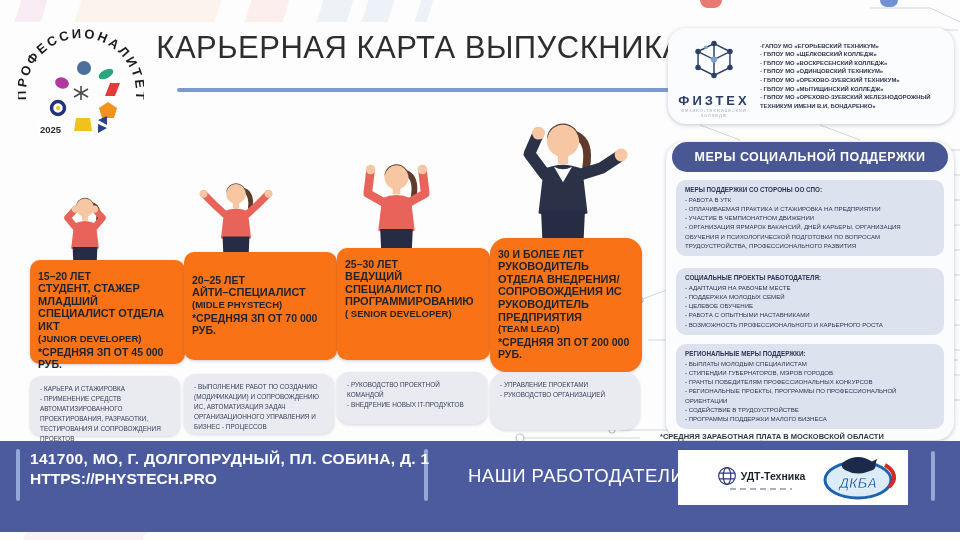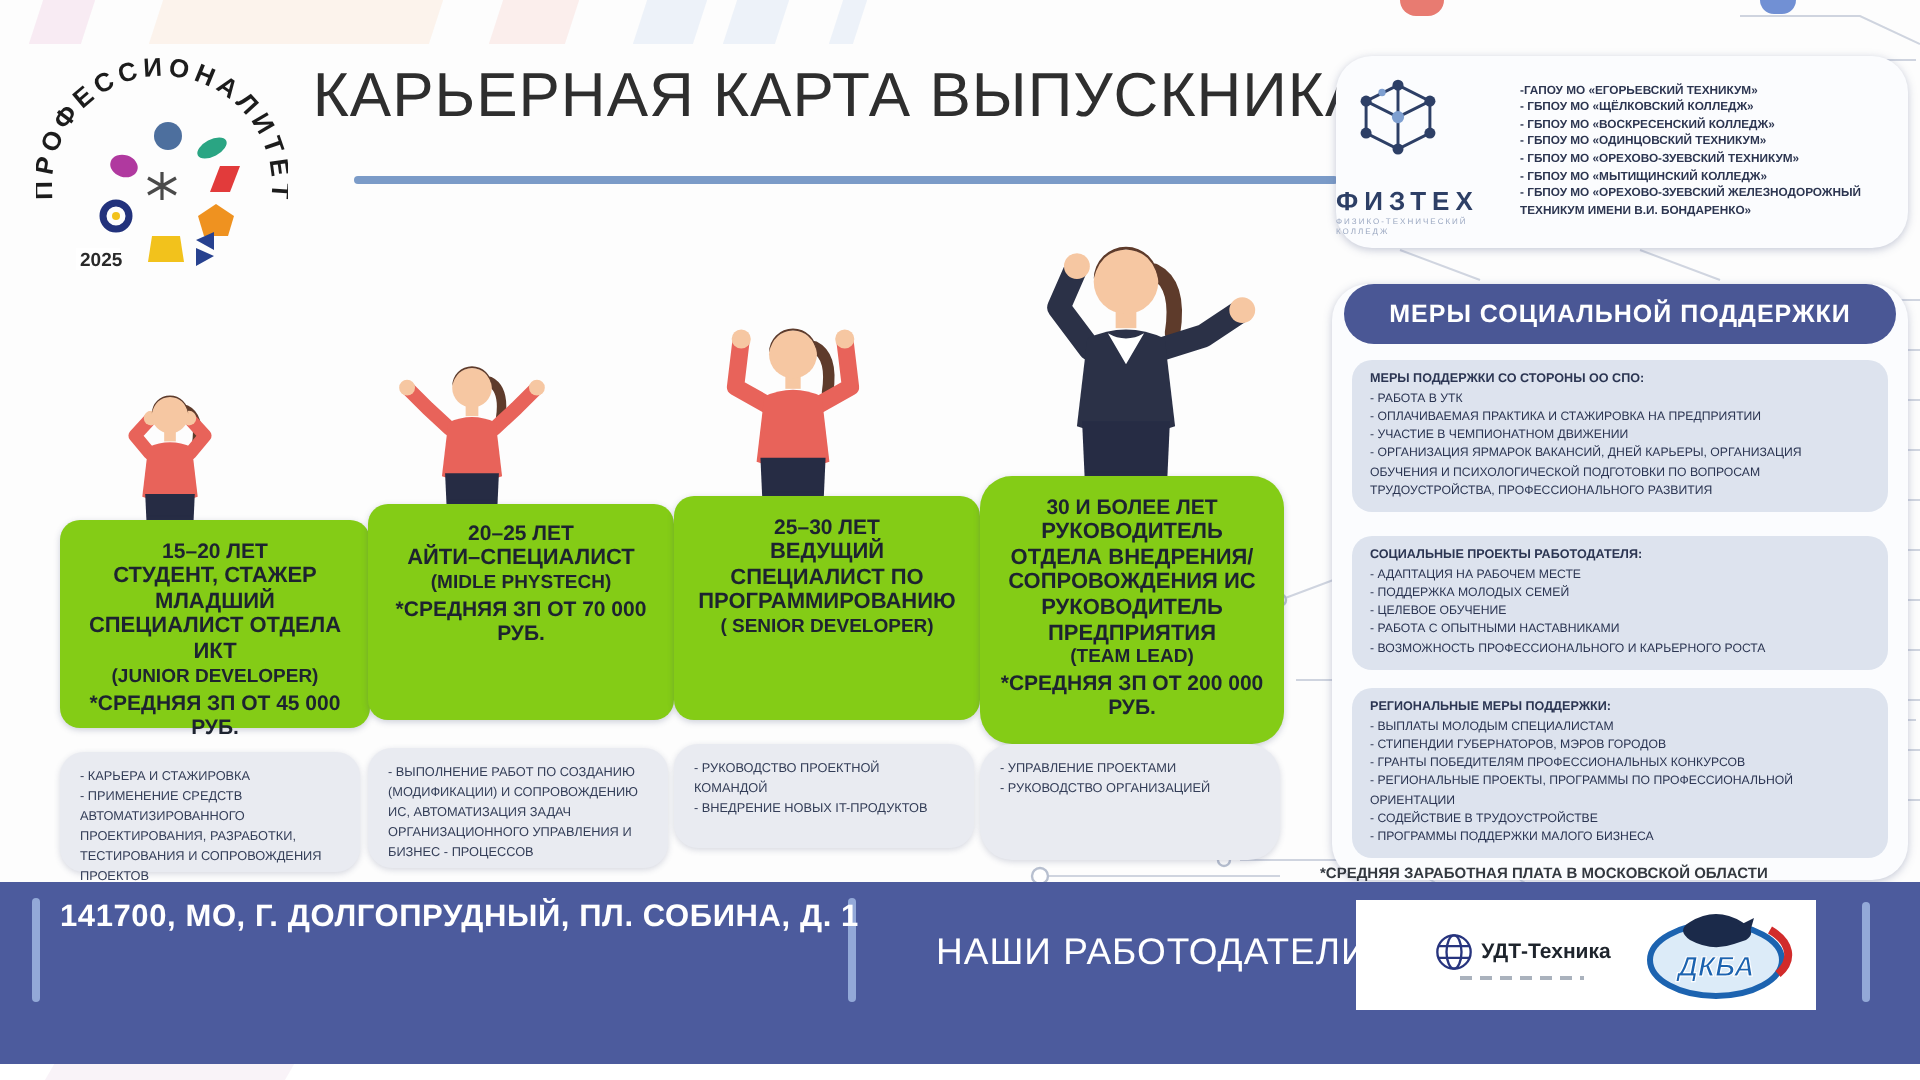--- a/index.html
+++ b/index.html
@@ -6,22 +6,22 @@
   #canvas{position:relative;width:960px;height:540px;overflow:hidden;background:#fdfdfd;
           font-family:"Liberation Sans",sans-serif;-webkit-font-smoothing:antialiased;}
   .abs{position:absolute;}
   
   .pastel{position:absolute;top:0;height:22px;opacity:.5;transform:skewX(-18deg);}
   
   #title{left:150px;top:30px;width:540px;text-align:center;font-size:31px;font-weight:500;
          color:#2e2e2e;letter-spacing:.5px;}
   #title-underline{left:177px;top:88px;width:492px;height:4px;border-radius:2px;background:#7b9bc8;}
   
-  .step-box{background:#84cc16;border-radius:10px;box-shadow:0 1px 3px rgba(60,70,110,.25);
-            color:#1d2330;text-align:center;font-weight:700;z-index:3;padding:10px 8px;box-sizing:border-box;}
+  .step-box{background:#f97316;border-radius:10px;box-shadow:0 1px 3px rgba(60,70,110,.25);
+            color:#1d2330;text-align:left;font-weight:700;z-index:3;padding:10px 8px;box-sizing:border-box;}
   .step-age{font-size:10.5px;}
   .step-role{font-size:11px;line-height:1.15;}
   .step-eng{font-size:9.5px;font-stretch:condensed;}
   .step-salary{font-size:10.5px;margin-top:2px;}
   .note-box{background:#e9ebf1;border-radius:12px;box-shadow:0 1px 3px rgba(60,70,110,.2);
             color:#343e58;font-size:6.4px;line-height:1.55;padding:8px 10px;box-sizing:border-box;z-index:3;}
   .figure{z-index:1;}
   
   .card{background:#fbfcfe;border-radius:18px;box-shadow:0 1px 4px rgba(90,100,140,.35);}
   #colleges-card{left:668px;top:28px;width:286px;height:96px;display:flex;align-items:center;z-index:3;}
@@ -108,21 +108,21 @@
     </g>
     <rect x="20" y="96" width="22" height="11" fill="#fff"></rect>
     <text x="22" y="105" font-size="9.5" font-weight="700" fill="#2a2a2a">2025</text>
   </svg>
 </div>
 
 <div class="abs" id="title">КАРЬЕРНАЯ КАРТА ВЫПУСКНИКА</div>
 <div class="abs" id="title-underline"></div>
 
 <div class="abs card" id="colleges-card">
-  <div style="width:92px;flex:0 0 92px;">
+  <div style="width:92px;flex:0 0 92px;text-align:center;">
     <svg width="62" height="54" viewBox="0 0 100 88">
       <g stroke="#2d3f66" stroke-width="2.4" fill="none">
         <path d="M50,14 L76,27 L76,53 L50,66 L24,53 L24,27 Z M50,14 L50,40 M24,27 L50,40 L76,27 M50,66 L50,40"></path>
       </g>
       <g fill="#2d3f66">
         <circle cx="50" cy="14" r="4.5"></circle>
             <circle cx="76" cy="27" r="4.5"></circle>
             <circle cx="76" cy="53" r="4.5"></circle>
         <circle cx="50" cy="66" r="4.5"></circle>
             <circle cx="24" cy="53" r="4.5"></circle>
@@ -232,21 +232,21 @@
   <path d="M43,40 L50,52 L57,40 Q50,44 43,40 Z" fill="#fff"></path>
   <path d="M33,74 L67,74 L66,96 L34,96 Z" fill="#262c44"></path>
 </svg></div>
 
 <div class="abs step-box" style="left:30px;top:260px;width:155px;height:104px;">
   <div class="step-age">15–20 ЛЕТ</div>
   <div class="step-role">СТУДЕНТ, СТАЖЕР МЛАДШИЙ СПЕЦИАЛИСТ ОТДЕЛА ИКТ</div>
   <div class="step-eng">(JUNIOR DEVELOPER)</div>
   <div class="step-salary">*СРЕДНЯЯ ЗП ОТ 45 000 РУБ.</div>
 </div>
-<div class="abs step-box" style="left:184px;top:252px;width:153px;height:108px;padding-top:9px;">
+<div class="abs step-box" style="left:184px;top:252px;width:153px;height:108px;padding-top:22px;">
   <div class="step-age">20–25 ЛЕТ</div>
   <div class="step-role">АЙТИ–СПЕЦИАЛИСТ</div>
   <div class="step-eng">(MIDLE PHYSTECH)</div>
   <div class="step-salary">*СРЕДНЯЯ ЗП ОТ 70 000 РУБ.</div>
 </div>
 <div class="abs step-box" style="left:337px;top:248px;width:153px;height:112px;">
   <div class="step-age">25–30 ЛЕТ</div>
   <div class="step-role">ВЕДУЩИЙ СПЕЦИАЛИСТ ПО ПРОГРАММИРОВАНИЮ</div>
   <div class="step-eng">( SENIOR DEVELOPER)</div>
 </div>
@@ -274,20 +274,21 @@
     </div>
 
 <div class="abs" id="footer-bar">
   <div class="vbar" style="left:16px;top:8px;height:52px;"></div>
   <div class="vbar" style="left:424px;top:8px;height:52px;"></div>
   <div class="vbar" style="left:931px;top:10px;height:50px;"></div>
   <div id="contact">
     <div class="l1">141700, МО, Г. ДОЛГОПРУДНЫЙ, ПЛ. СОБИНА, Д. 1</div>
     <div class="l2">
     </div>
+    <div class="l3">HTTPS://PHYSTECH.PRO</div>
   </div>
   <div id="employers-label">НАШИ РАБОТОДАТЕЛИ</div>
 
   <div class="logo-card" id="udt-card">
     <div id="udt-row">
       <svg width="20" height="20" viewBox="0 0 24 24">
         <g stroke="#27347e" stroke-width="1.4" fill="none">
           <circle cx="12" cy="12" r="10"></circle>
           <ellipse cx="12" cy="12" rx="4.5" ry="10"></ellipse>
           <path d="M2.5,8.5 h19 M2.5,15.5 h19"></path>

